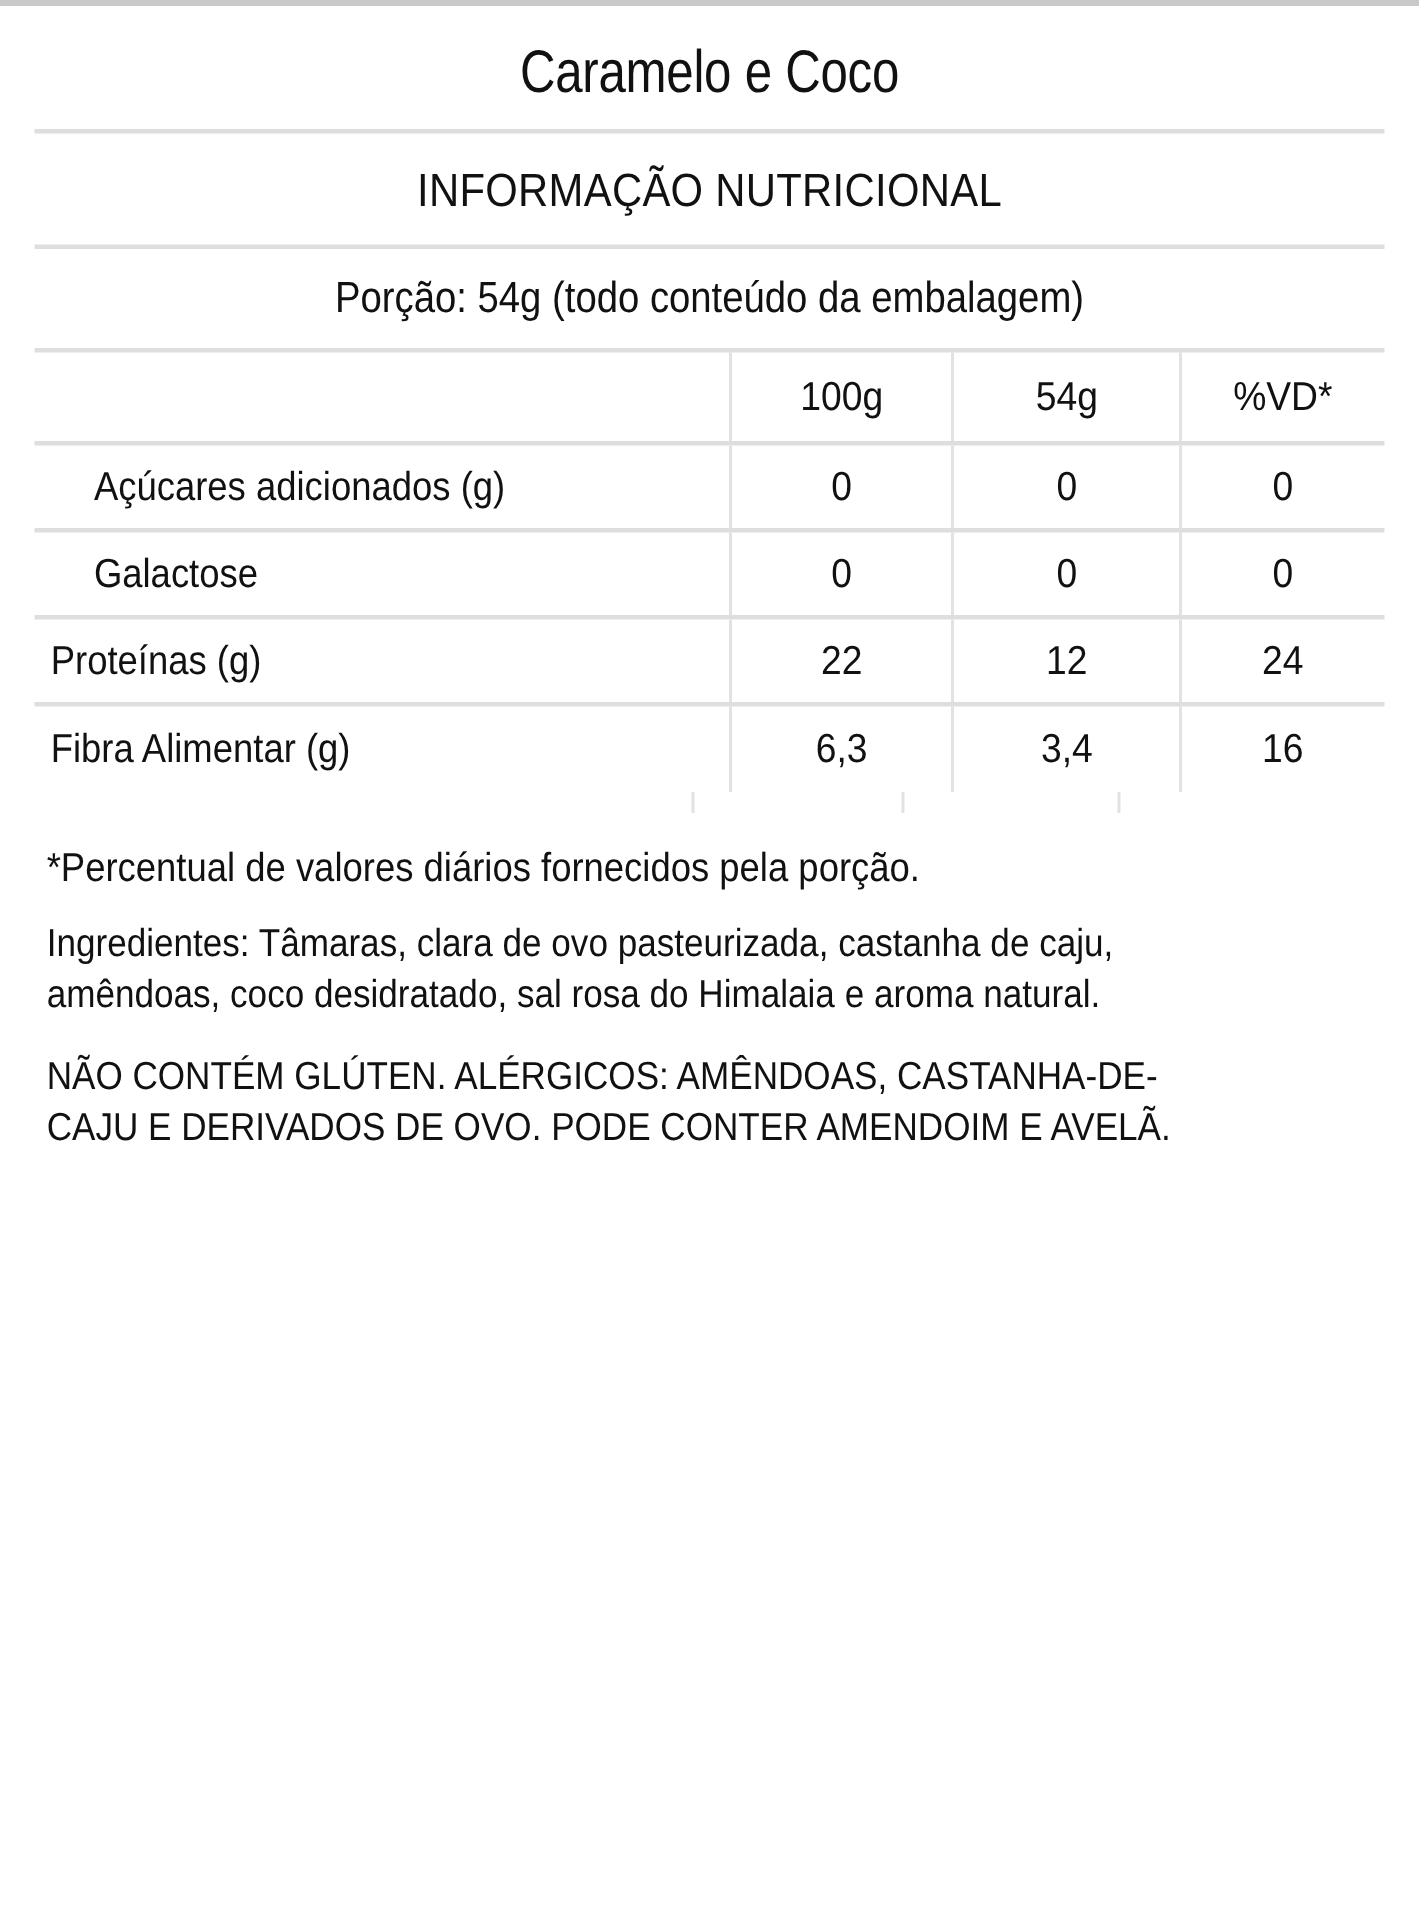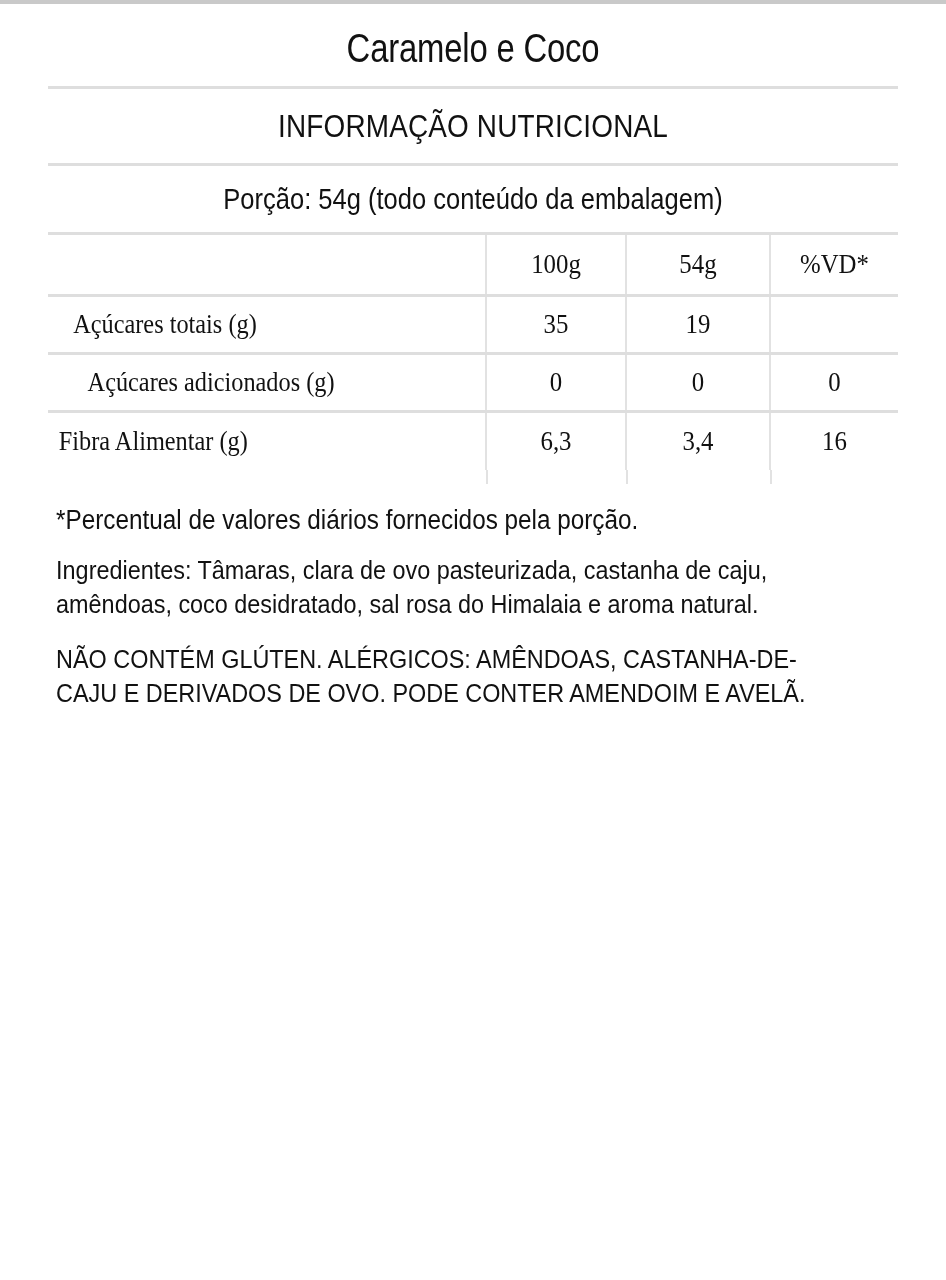--- a/index.html
+++ b/index.html
@@ -17,21 +17,21 @@
     overflow: hidden;
   }
 
   .top-bar {
     width: 100%;
     height: 4px;
     background: #c9c9c9;
   }
 
   .page {
-    padding: 0 48px;
+    padding: 0 23px;
   }
 
   
   .product-title {
     text-align: center;
     font-size: 40px;
     font-weight: 400;
     letter-spacing: -0.2px;
     margin: 22px 0 16px 0;
     line-height: 1.1;
@@ -68,21 +68,20 @@
     white-space: nowrap;
   }
 
   
   table.nutri {
     width: 100%;
     border-collapse: collapse;
     table-layout: fixed;
     font-size: 27px;
     font-weight: 400;
-    font-family: Liberation Serif, serif;
   }
   table.nutri col.c-name { width: 438px; }
   table.nutri col.c-100  { width: 140px; }
   table.nutri col.c-54   { width: 144px; }
   table.nutri col.c-vd   { width: 128px; }
 
   table.nutri th,
   table.nutri td {
     padding: 0;
     border-top: 3px solid #dedede;
@@ -194,30 +193,36 @@
     <thead>
       <tr>
         <th class="label"></th>
         <th class="num vsep">100g</th>
         <th class="num vsep">54g</th>
         <th class="num vsep">%VD*</th>
       </tr>
     </thead>
     <tbody id="nutri-body">
         <tr>
-          <td class="label ind-1">Açúcares totais (g)</td>
-          <td class="num vsep">35</td>
-          <td class="num vsep">19</td>
-          <td class="num vsep"></td>
-        </tr>
-        <tr>
           <td class="label ind-2">Açúcares adicionados (g)</td>
           <td class="num vsep">0</td>
           <td class="num vsep">0</td>
           <td class="num vsep">0</td>
+        </tr>
+        <tr>
+          <td class="label ind-2">Galactose</td>
+          <td class="num vsep">0</td>
+          <td class="num vsep">0</td>
+          <td class="num vsep">0</td>
+        </tr>
+        <tr>
+          <td class="label ind-0">Proteínas (g)</td>
+          <td class="num vsep">22</td>
+          <td class="num vsep">12</td>
+          <td class="num vsep">24</td>
         </tr>
         <tr>
           <td class="label ind-0">Fibra Alimentar (g)</td>
           <td class="num vsep">6,3</td>
           <td class="num vsep">3,4</td>
           <td class="num vsep">16</td>
         </tr>
       </tbody>
   </table>
 

